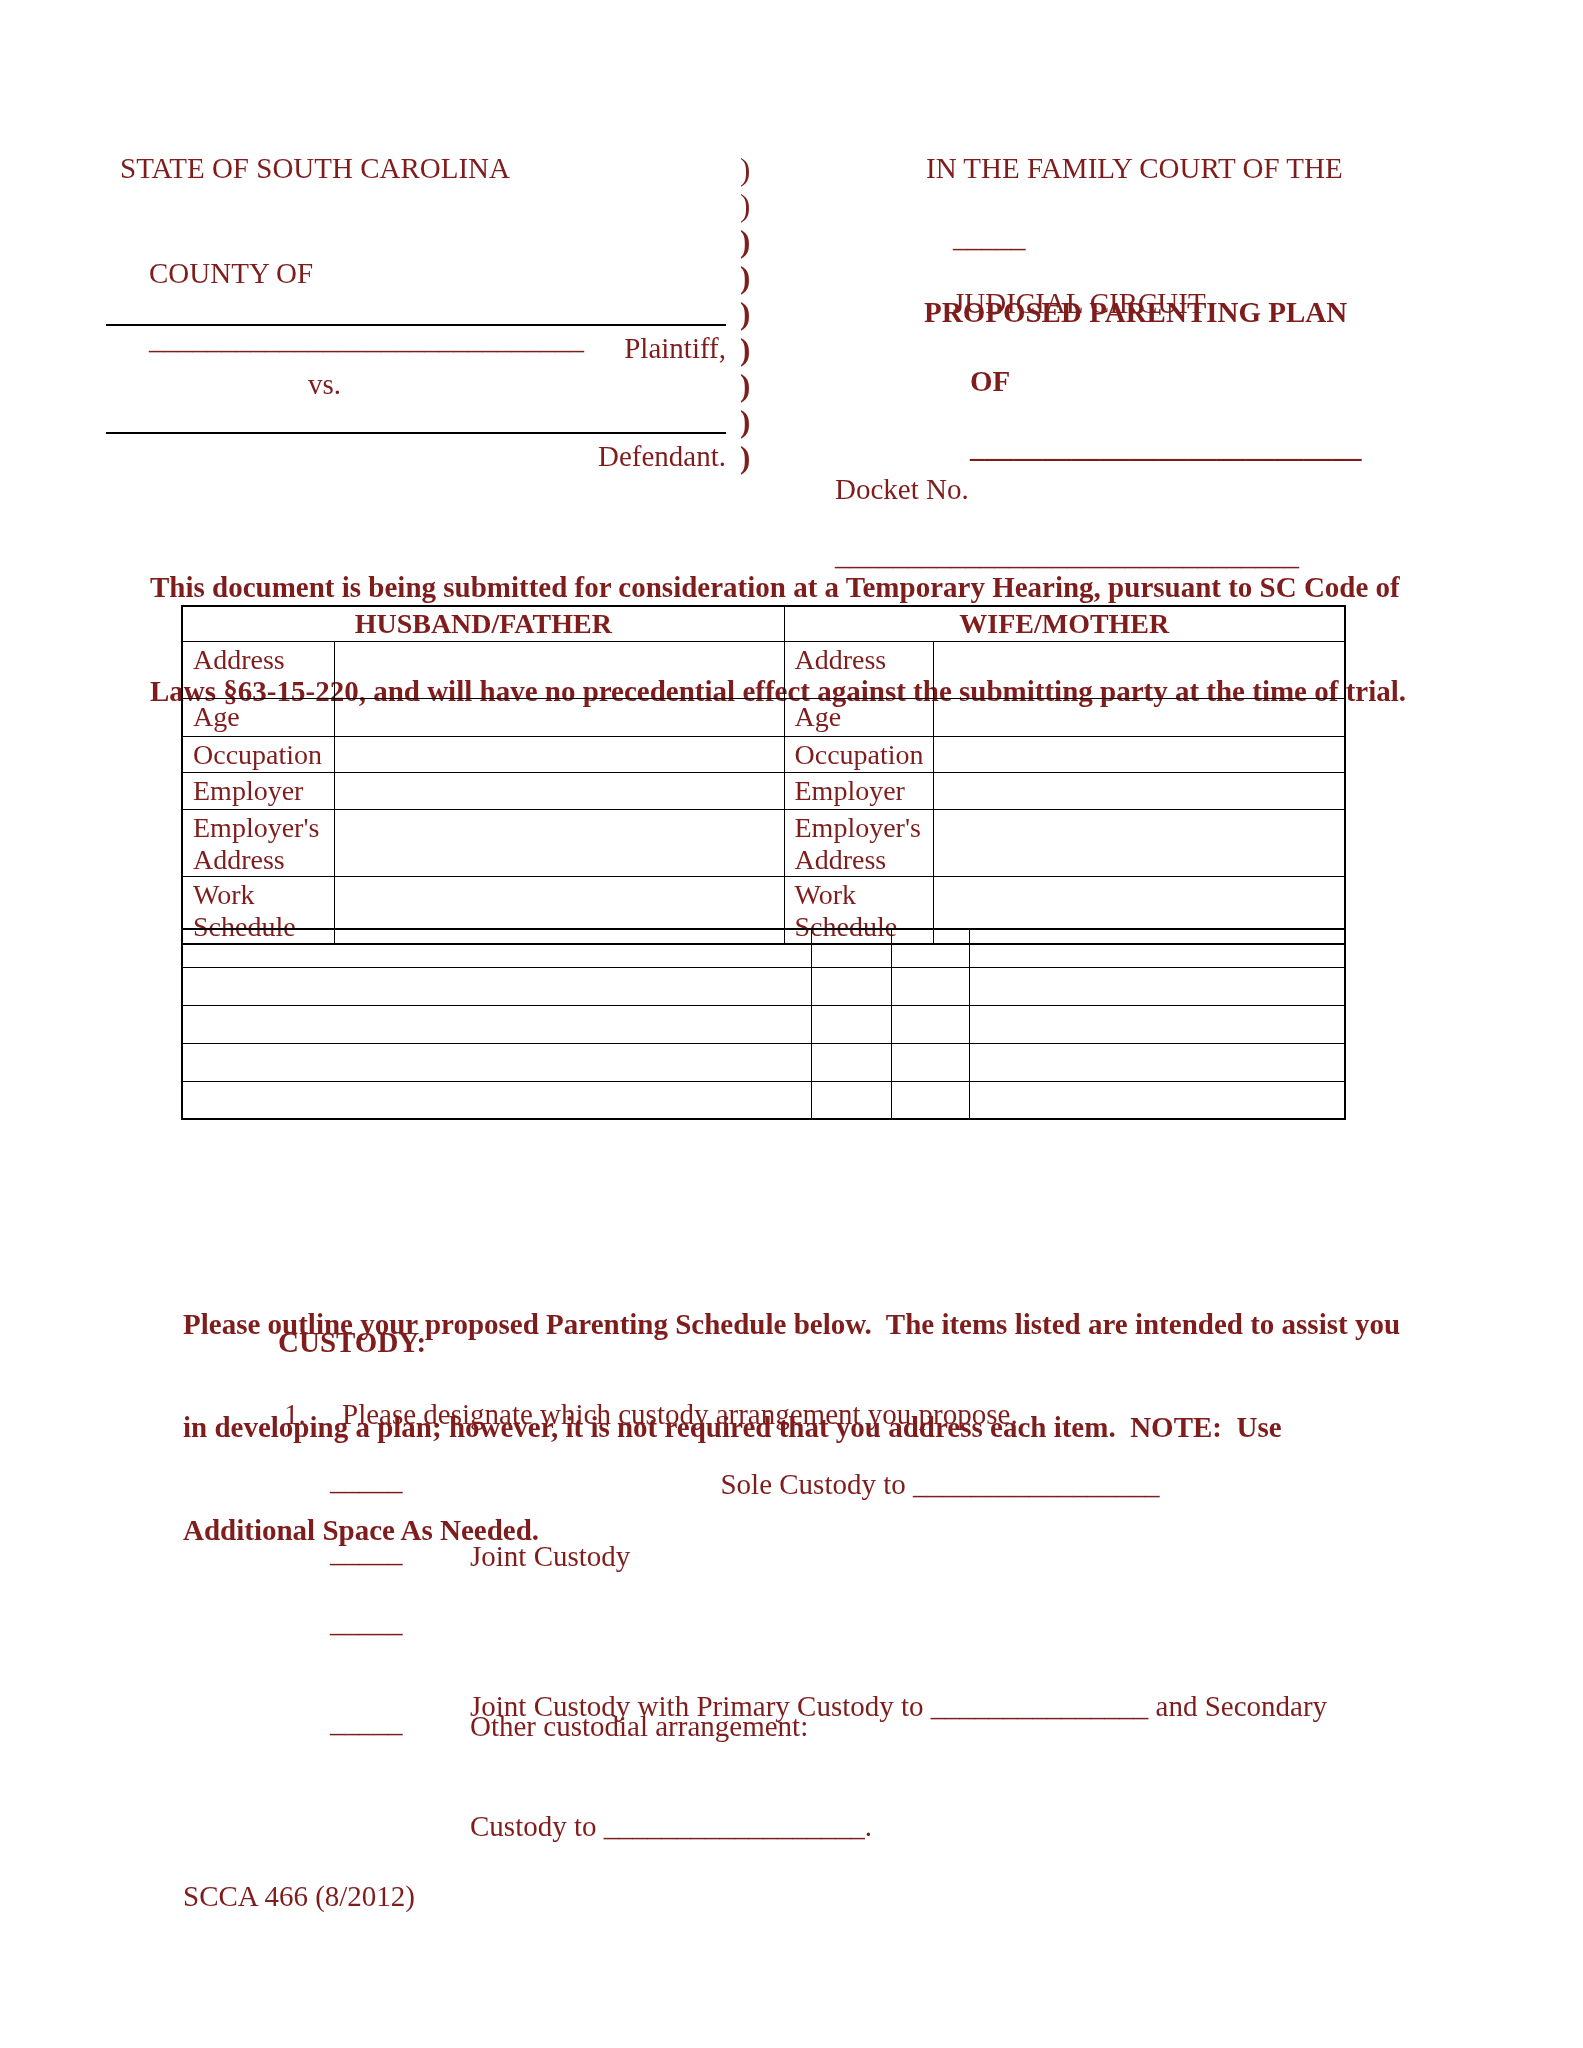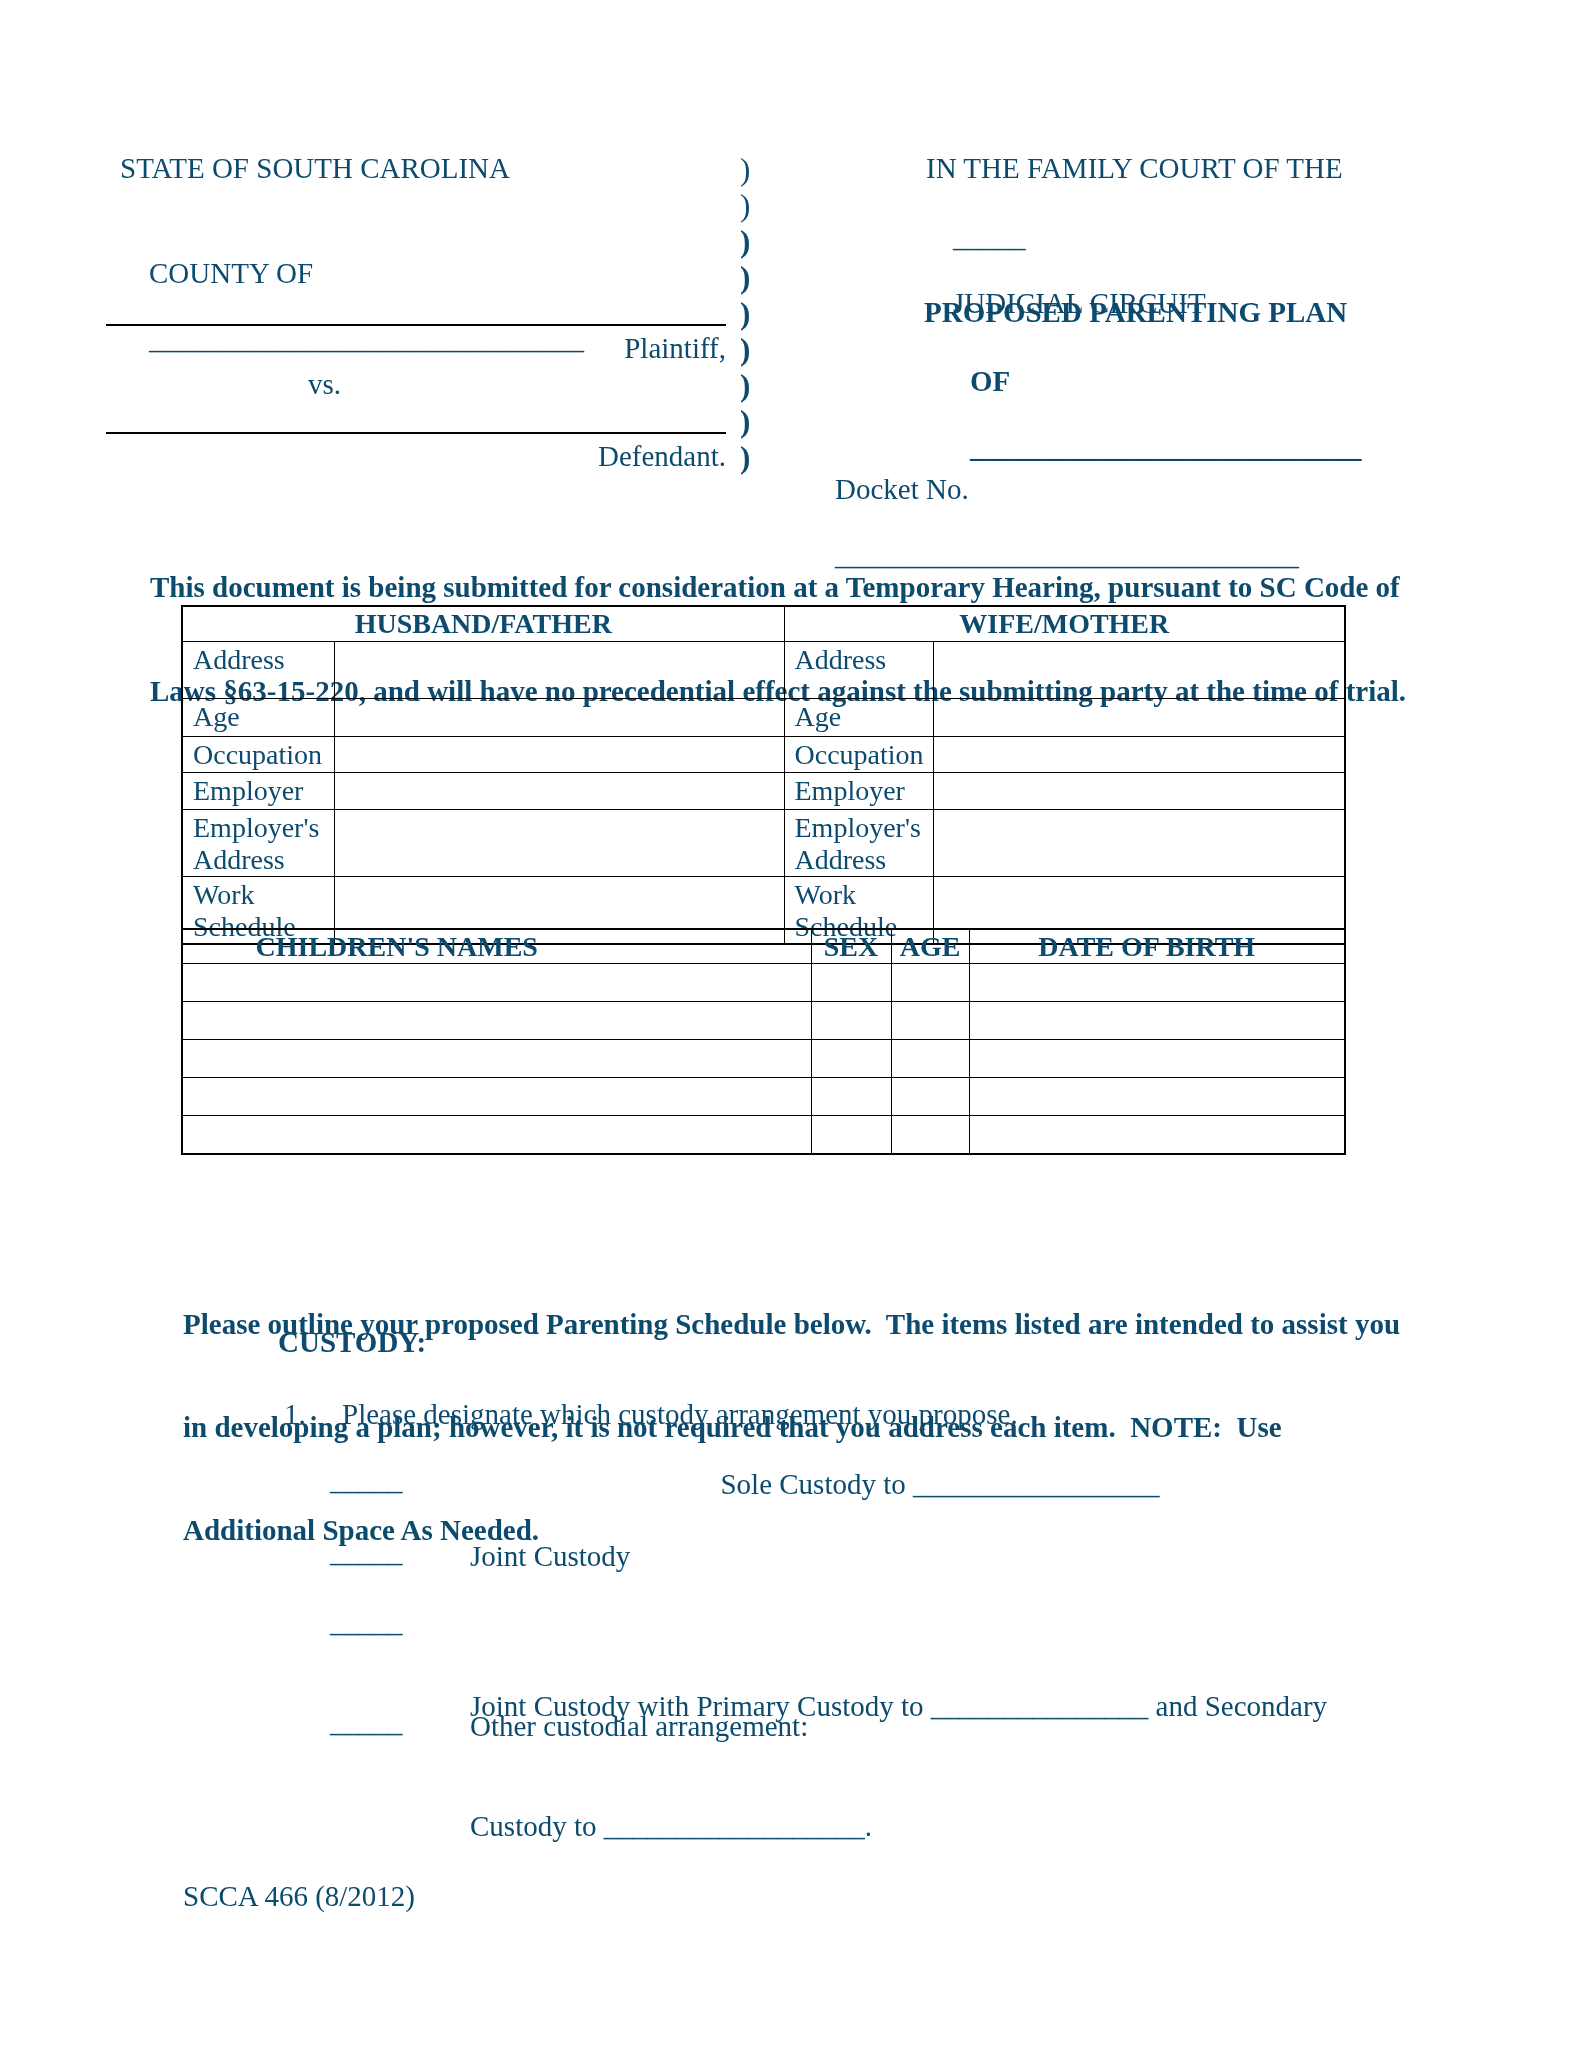--- a/index.html
+++ b/index.html
@@ -1,20 +1,20 @@
 <!DOCTYPE html>
 <html><head>
 <meta charset="utf-8">
 <style>
   html,body { margin:0; padding:0; background:#ffffff; }
   .page {
     position:relative;
     width:1583px; height:2048px;
     background:#ffffff;
-    color:#0c4a6e;
+    color:#7f1d1d;
     font-family:"Liberation Serif","DejaVu Serif",serif;
     font-size:29px;
     overflow:hidden;
   }
   .abs { position:absolute; white-space:pre-wrap; }
   .b { font-weight:bold; }
   .rt { text-align:right; }
   .rule { position:absolute; height:0; border-top:2.5px solid #000; }
   .paren { position:absolute; left:740px; width:24px; font-size:31px; font-weight:bold; }
   .paren.light { font-weight:normal; }
@@ -143,26 +143,20 @@
     </table>
 
   <table class="frm" style="top:928px; width:1163px;">
     <colgroup>
         <col style="width:629px">
         <col style="width:80px">
         <col style="width:78px">
         <col style="width:376px">
       </colgroup>
     <tbody>
-        <tr style="height:31px;">
-      <th style="padding-right:200px;">CHILDREN'S NAMES</th>
-      <th>SEX</th>
-      <th>AGE</th>
-      <th style="padding-right:20px;">DATE OF BIRTH</th>
-    </tr>
     <tr style="height:38px;">
       <td></td>
           <td></td>
           <td></td>
           <td></td>
     </tr>
     <tr style="height:38px;">
       <td></td>
           <td></td>
           <td></td>

